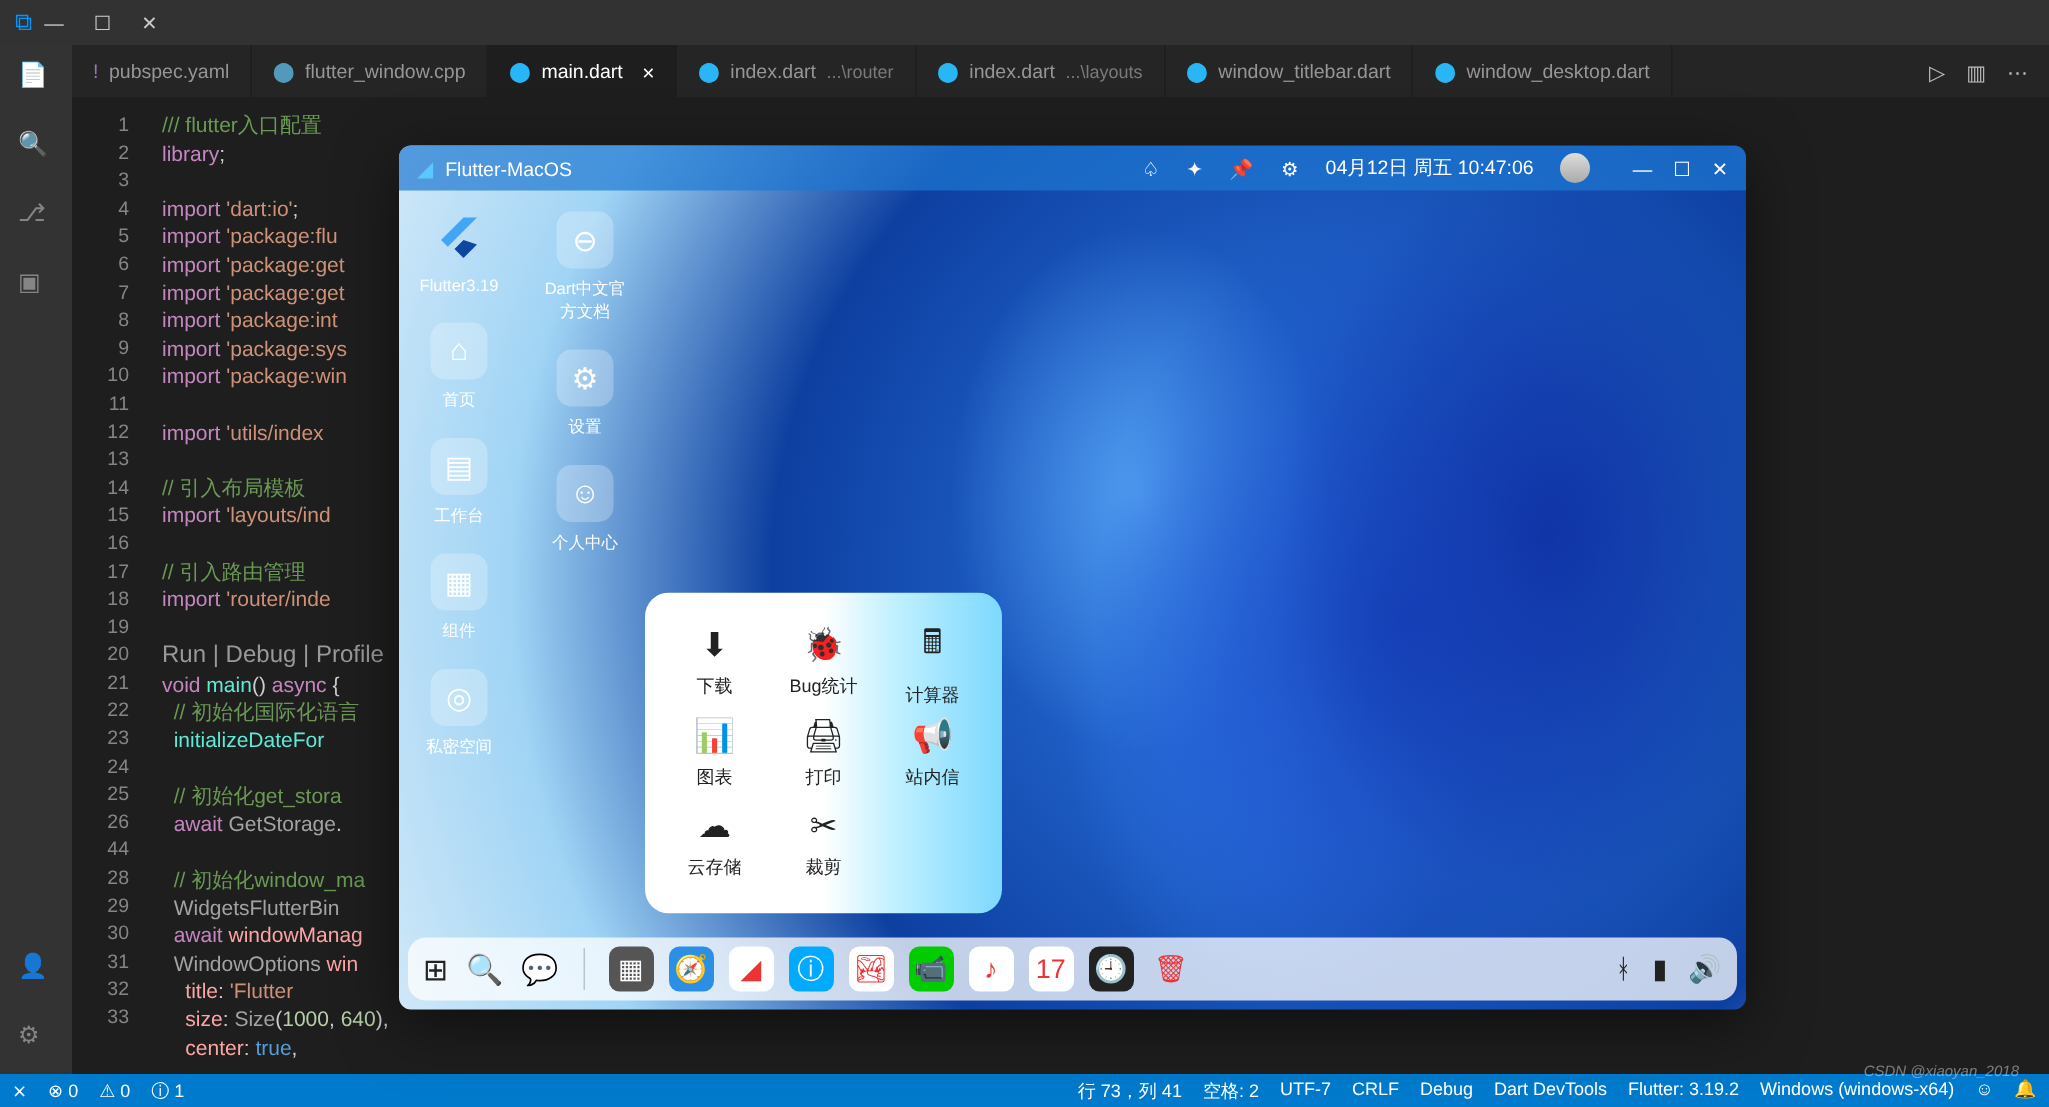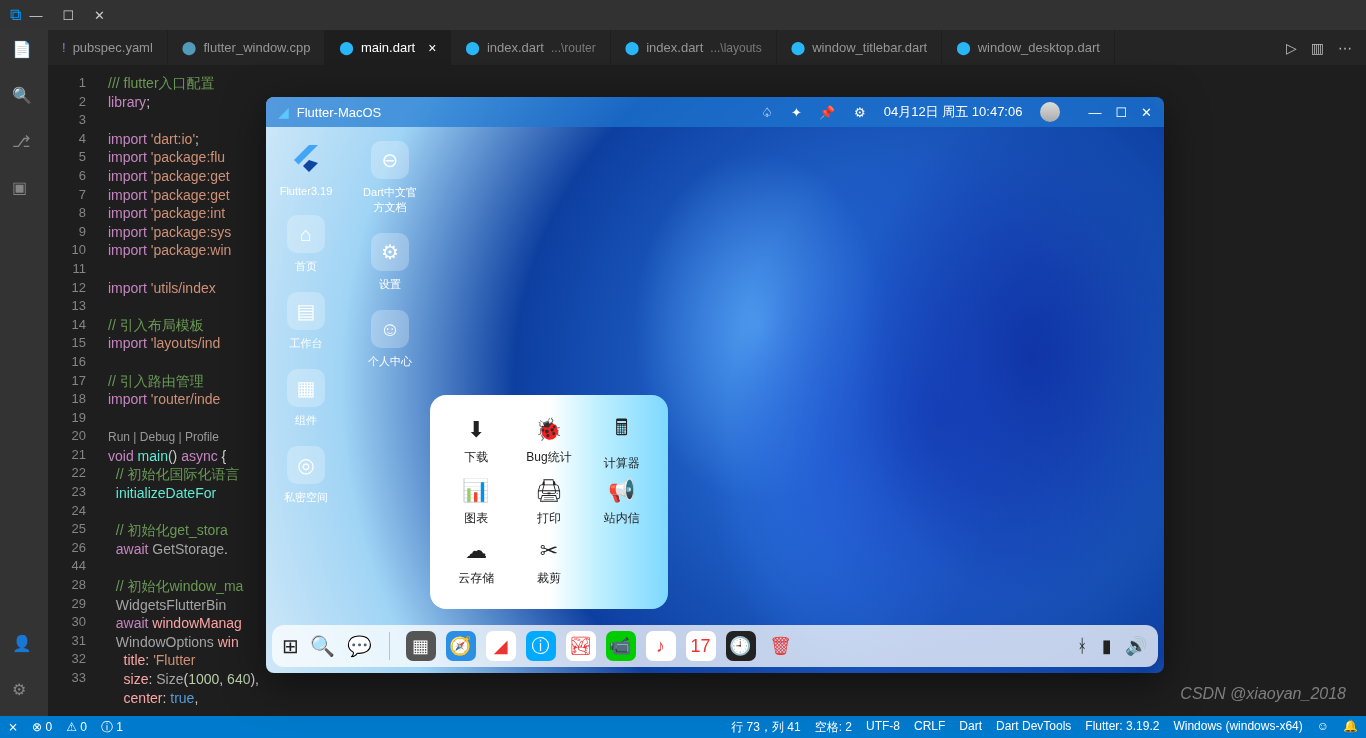--- a/index.html
+++ b/index.html
@@ -31,21 +31,21 @@
 .gutter div { padding-right:14px; }
 .code { position:absolute; left:60px; top:9px; white-space:pre; line-height:18.6px; }
 .code .c-comment { color:#6a9955; }
 .code .c-kw { color:#c586c0; }
 .code .c-str { color:#ce9178; }
 .code .c-fn { color:#5eead4; }
 .code .c-id { color:#fca5a5; }
 .code .c-type { color:#a3a3a3; }
 .code .c-num { color:#b5cea8; }
 .code .c-lit { color:#569cd6; }
-.code .c-run { color:#999; font-size:12px; }
+.code .c-run { color:#999; font-size:16px; }
 
 
 .statusbar { position:absolute; left:0; bottom:0; right:0; height:22px; background:#007acc; color:#fff; font-size:12px; display:flex; align-items:center; padding:0 8px; gap:14px; }
 .statusbar .right { margin-left:auto; display:flex; gap:14px; }
 
 
 .macos { position:absolute; left:266px; top:97px; width:898px; height:576px; border-radius:8px; overflow:hidden; box-shadow:0 10px 40px rgba(0,0,0,.5);
   background:radial-gradient(circle at 70% 50%, #2b7de9 0%, #1e5dc4 30%, #0d3fa0 55%, #a0d4f5 80%, #d0e8f8 100%); }
 .macos::before { content:""; position:absolute; inset:0;
   background:
@@ -77,21 +77,21 @@
 .popup .p-item { display:flex; flex-direction:column; align-items:center; justify-content:center; gap:6px; font-size:12px; }
 .popup .p-ico { font-size:22px; }
 
 
 .dock { position:absolute; left:6px; right:6px; bottom:6px; height:42px; background:rgba(255,255,255,.75); border-radius:12px; z-index:6; display:flex; align-items:center; padding:0 10px; gap:12px; }
 .dock .d-sep { width:1px; height:28px; background:rgba(0,0,0,.2); margin:0 4px; }
 .dock .d-ico { width:30px; height:30px; border-radius:7px; display:flex; align-items:center; justify-content:center; font-size:18px; }
 .dock .d-right { margin-left:auto; display:flex; gap:14px; color:#222; font-size:18px; align-items:center; }
 
 
-.watermark { position:absolute; right:20px; bottom:35px; color:rgba(220,220,220,.5); font-size:16px; font-style:italic; z-index:20; }
+.watermark { position:absolute; right:20px; bottom:18px; color:rgba(220,220,220,.5); font-size:10px; font-style:italic; z-index:20; }
 </style>
 </head>
 <body>
 
 <div class="titlebar">
   <span class="vscode-logo">⧉</span>
   <div class="winbtns">
     <span>—</span>
     <span>☐</span>
     <span>✕</span>
@@ -224,23 +224,23 @@
 </div>
 
 <div class="statusbar">
   <span>⨯</span>
   <span>⊗ 0</span>
   <span>⚠ 0</span>
   <span>ⓘ 1</span>
   <div class="right">
     <span>行 73，列 41</span>
     <span>空格: 2</span>
-    <span>UTF-8</span>
+    <span>UTF-7</span>
     <span>CRLF</span>
-    <span>Dart</span>
+    <span>Debug</span>
     <span>Dart DevTools</span>
     <span>Flutter: 3.19.2</span>
     <span>Windows (windows-x64)</span>
     <span>☺</span>
     <span>🔔</span>
   </div>
 </div>
 
 <div class="macos">
   <div class="mac-titlebar">

